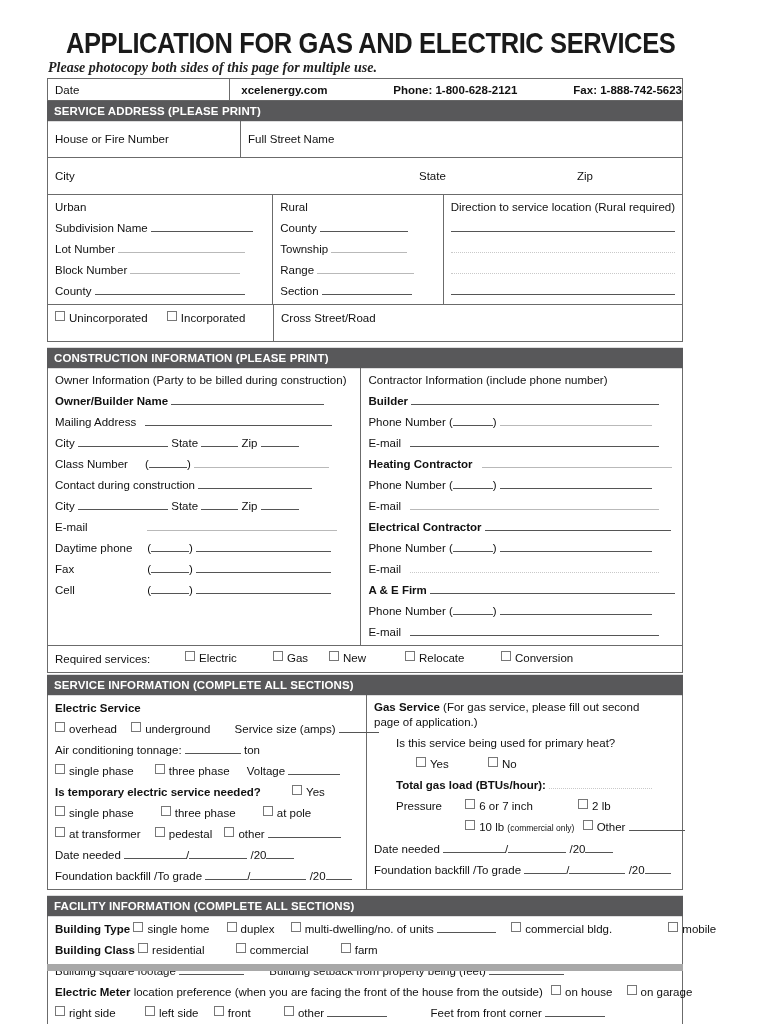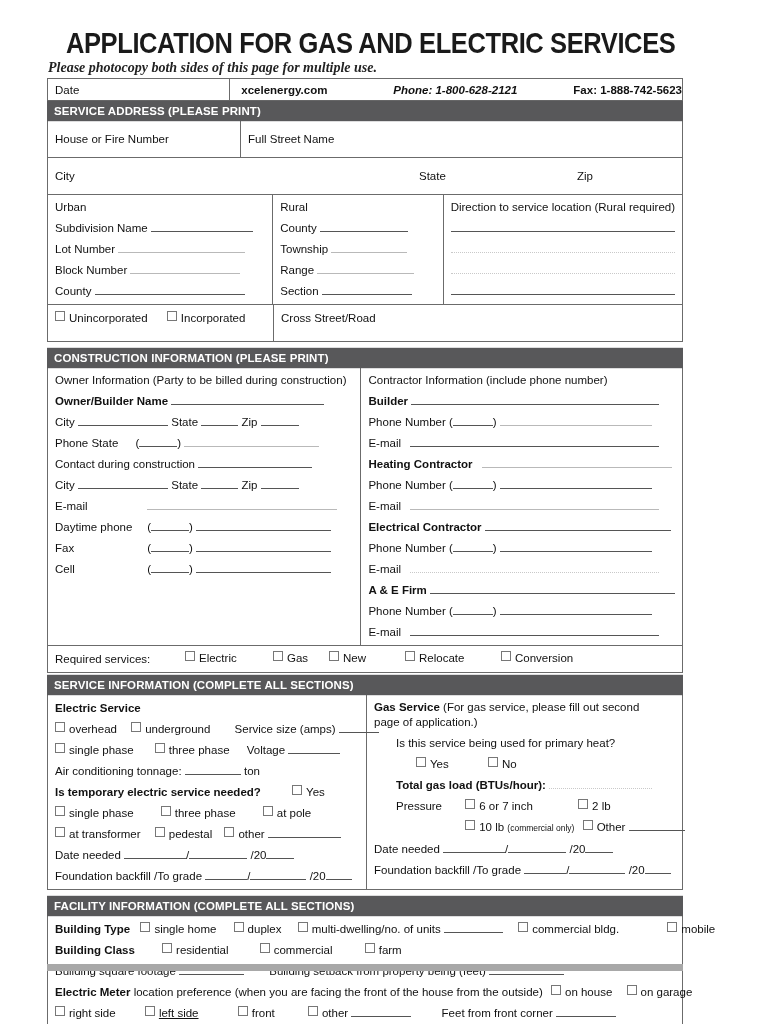--- a/index.html
+++ b/index.html
@@ -75,21 +75,21 @@
 
   <div class="form">
 
     <div class="boxtop">
       <div class="striprow">
         <div class="datecell">
           <span>Date</span>
         </div>
         <div class="contact">
           <span style="width:152px;display:inline-block;">xcelenergy.com</span>
-          <span style="width:180px;display:inline-block;font-style:italic;">Phone: 1-800-628-2121</span>
+          <span style="width:180px;display:inline-block;">Phone: 1-800-628-2121</span>
           <span>Fax: 1-888-742-5623</span>
         </div>
       </div>
     </div>
 
     <div class="band">SERVICE ADDRESS (PLEASE PRINT)</div>
     <div class="box">
 
       <div class="row bdr-b">
         <div class="cell bdr-r sa-line" style="width:178px;">
@@ -174,29 +174,33 @@
     <div class="box">
       <div class="row bdr-b">
 
         <div class="cell bdr-r" style="width:299px;">
           <div class="line lbl">Owner Information (Party to be billed during construction)</div>
           <div class="line">
             <b class="lbl">Owner/Builder Name</b>
             <span class="ul" style="width:153px;"></span>
           </div>
           <div class="line">
+            <span class="lbl">Mailing Address</span>
+            <span class="ul" style="width:187px;margin-left:6px;"></span>
+          </div>
+          <div class="line">
             <span class="lbl">City</span>
             <span class="ul" style="width:90px;"></span>
             <span class="lbl">State</span>
             <span class="ul" style="width:37px;"></span>
             <span class="lbl">Zip</span>
             <span class="ul" style="width:38px;"></span>
           </div>
           <div class="line">
-            <span class="lbl">Phone State</span>
+            <span class="lbl">Class Number</span>
             <span class="lbl" style="margin-left:14px;">(</span><span class="ul" style="width:38px;"></span><span class="lbl">)</span>
             <span class="ul fade" style="width:135px;"></span>
           </div>
           <div class="line">
             <span class="lbl">Contact during construction</span>
             <span class="ul" style="width:114px;"></span>
           </div>
           <div class="line">
             <span class="lbl">City</span>
             <span class="ul" style="width:90px;"></span>
@@ -295,29 +299,29 @@
 
         <div class="cell bdr-r" style="width:304px;">
           <div class="line"><b class="lbl">Electric Service</b></div>
           <div class="line">
             <span class="lbl"><span class="cb"></span><span>overhead</span></span>
             <span class="lbl" style="margin-left:11px;"><span class="cb"></span><span>underground</span></span>
             <span class="lbl" style="margin-left:21px;">Service size (amps)</span>
             <span class="ul" style="width:40px;"></span>
           </div>
           <div class="line">
+            <span class="lbl">Air conditioning tonnage:</span>
+            <span class="ul" style="width:56px;"></span>
+            <span class="lbl">ton</span>
+          </div>
+          <div class="line">
             <span class="lbl"><span class="cb"></span><span>single phase</span></span>
             <span class="lbl" style="margin-left:18px;"><span class="cb"></span><span>three phase</span></span>
             <span class="lbl" style="margin-left:14px;">Voltage</span>
             <span class="ul" style="width:52px;"></span>
-          </div>
-          <div class="line">
-            <span class="lbl">Air conditioning tonnage:</span>
-            <span class="ul" style="width:56px;"></span>
-            <span class="lbl">ton</span>
           </div>
           <div class="line">
             <b class="lbl">Is temporary electric service needed?</b>
             <span class="lbl" style="margin-left:28px;"><span class="cb"></span><span>Yes</span></span>
           </div>
           <div class="line">
             <span class="lbl"><span class="cb"></span><span>single phase</span></span>
             <span class="lbl" style="margin-left:24px;"><span class="cb"></span><span>three phase</span></span>
             <span class="lbl" style="margin-left:24px;"><span class="cb"></span><span>at pole</span></span>
           </div>
@@ -379,56 +383,56 @@
         </div>
       </div>
     </div>
 
     <div class="band" style="margin-top:6px;">FACILITY INFORMATION (COMPLETE ALL SECTIONS)</div>
     <div class="box">
       <div class="cell bdr-b">
 
         <div class="line">
           <b class="lbl">Building Type</b>
-          <span class="lbl" style="margin-left:7px;"><span class="cb"></span><span>single home</span></span>
+          <span class="lbl" style=""><span class="cb"></span><span>single home</span></span>
           <span class="lbl" style="margin-left:14px;"><span class="cb"></span><span>duplex</span></span>
           <span class="lbl" style="margin-left:13px;"><span class="cb"></span><span>multi-dwelling/no. of units</span></span>
           <span class="ul" style="width:59px;"></span>
           <span class="lbl" style="margin-left:12px;"><span class="cb"></span><span>commercial bldg.</span></span>
-          <span class="lbl" style="margin-left:13px;padding-left:32px;"><span class="cb"></span><span>mobile</span></span>
+          <span class="lbl" style="margin-left:21px;padding-left:32px;"><span class="cb"></span><span>mobile</span></span>
         </div>
 
         <div class="line">
           <b class="lbl">Building Class</b>
-          <span class="lbl" style="margin-left:24px;"><span class="cb"></span><span>residential</span></span>
+          <span class="lbl" style=""><span class="cb"></span><span>residential</span></span>
           <span class="lbl" style="margin-left:28px;"><span class="cb"></span><span>commercial</span></span>
           <span class="lbl" style="margin-left:29px;"><span class="cb"></span><span>farm</span></span>
         </div>
 
         <div class="line">
           <span class="lbl">Building square footage</span>
           <span class="ul" style="width:65px;"></span>
           <span class="lbl" style="margin-left:22px;">Building setback from property being (feet)</span>
           <span class="ul" style="width:75px;"></span>
         </div>
 
         <div class="line">
           <b class="lbl">Electric Meter</b>
           <span class="lbl">location preference (when you are facing the front of the house from the outside)</span>
           <span class="lbl" style="margin-left:5px;"><span class="cb"></span><span>on house</span></span>
           <span class="lbl" style="margin-left:11px;"><span class="cb"></span><span>on garage</span></span>
         </div>
 
         <div class="line">
           <span class="lbl"><span class="cb"></span><span>right side</span></span>
-          <span class="lbl" style="margin-left:26px;text-decoration:underline;"><span class="cb"></span><span>left side</span></span>
-          <span class="lbl" style="margin-left:36px;"><span class="cb"></span><span>front</span></span>
+          <span class="lbl" style="margin-left:26px;"><span class="cb"></span><span>left side</span></span>
+          <span class="lbl" style="margin-left:12px;"><span class="cb"></span><span>front</span></span>
           <span class="lbl" style="margin-left:30px;"><span class="cb"></span><span>other</span></span>
           <span class="ul" style="width:60px;"></span>
-          <span class="lbl" style="margin-left:27px;text-align:center;">Feet from front corner</span>
+          <span class="lbl" style="margin-left:40px;text-align:center;">Feet from front corner</span>
           <span class="ul" style="width:60px;"></span>
         </div>
 
       </div>
 
     </div>
 
   </div>
 
   <div class="footbar"></div>

